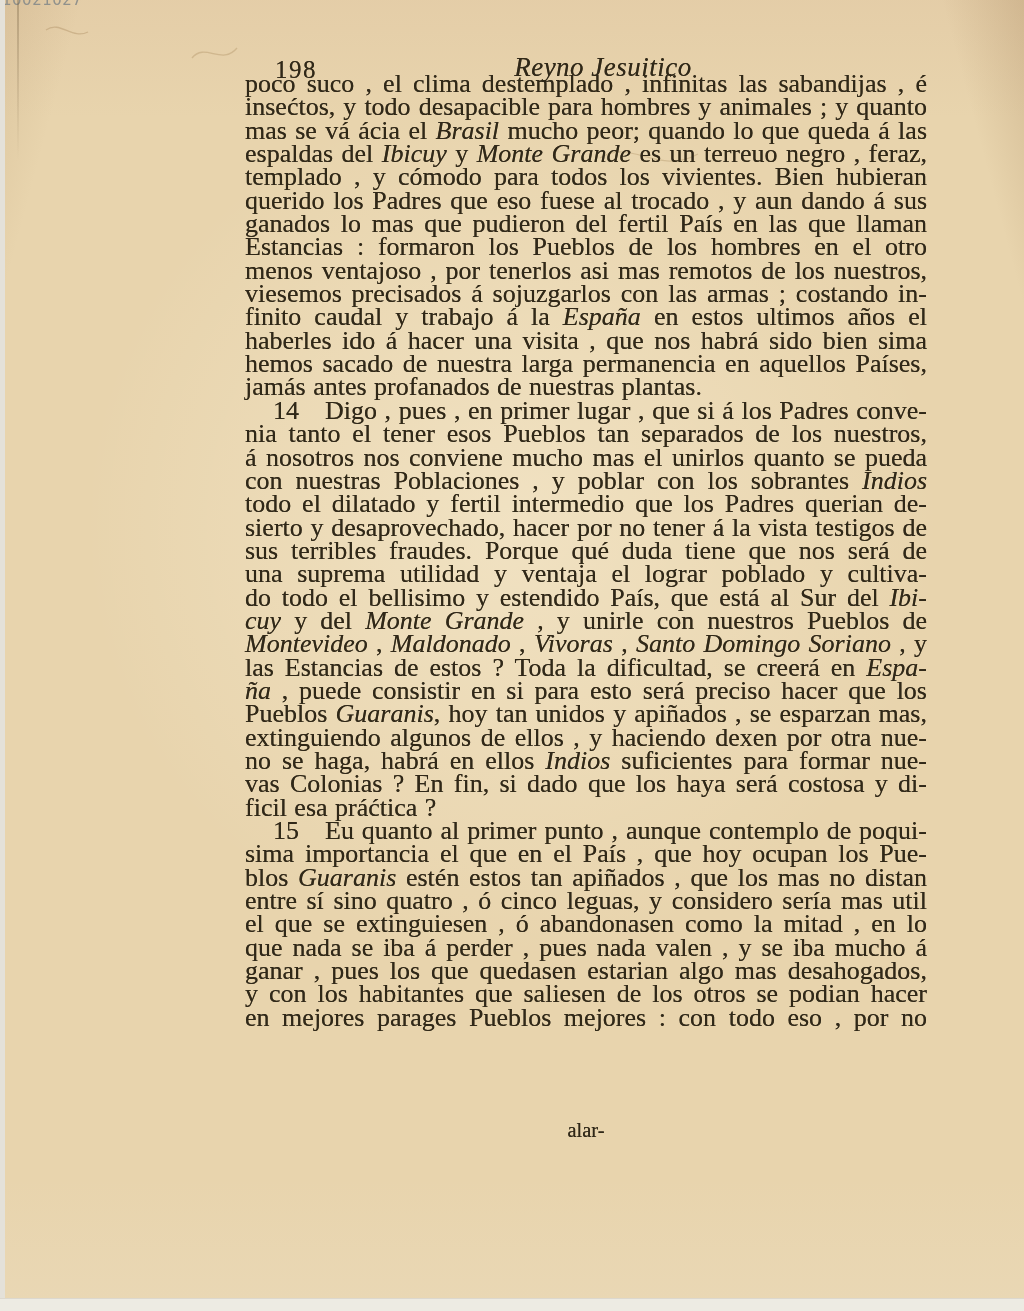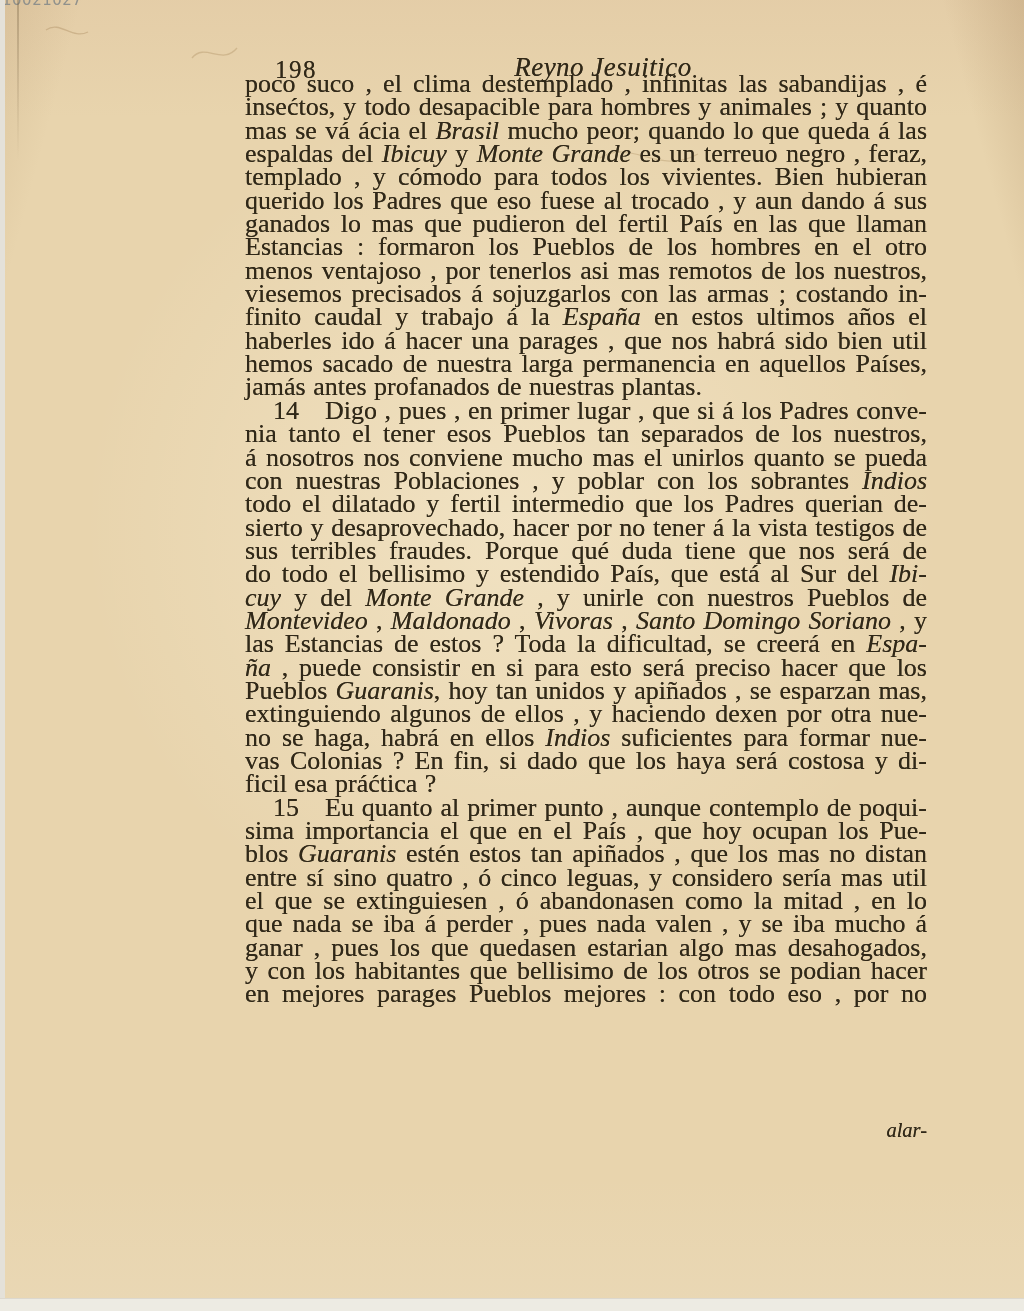--- a/index.html
+++ b/index.html
@@ -52,21 +52,21 @@
   .textblock{
     position:absolute;left:245px;top:72px;width:682px;
     font-size:26px;line-height:23.35px;
     word-spacing:1px;
   }
   .line{ text-align:justify; text-align-last:justify; white-space:normal; }
   .line.short{ text-align-last:left; }
   .line.indent{ text-indent:28px; }
   .catchword{
     position:absolute;left:245px;top:1119px;width:682px;
-    font-size:20.5px;text-align:right;font-style:italic;
+    font-size:20.5px;text-align:center;
   }
 </style>
 </head>
 <body>
 
 <div class="page">
 
   <div class="corner-id">10021027</div>
 
   <svg class="marks" width="1024" height="1311" viewBox="0 0 1024 1311">
@@ -85,48 +85,49 @@
       <div class="line">insećtos, y todo desapacible para hombres y animales ; y quanto</div>
       <div class="line">mas se vá ácia el <i>Brasil</i> mucho peor; quando lo que queda á las</div>
       <div class="line">espaldas del <i>Ibicuy</i> y <i>Monte Grande</i> es un terreuo negro , feraz,</div>
       <div class="line">templado , y cómodo para todos los vivientes. Bien hubieran</div>
       <div class="line">querido los Padres que eso fuese al trocado , y aun dando á sus</div>
       <div class="line">ganados lo mas que pudieron del fertil País en las que llaman</div>
       <div class="line">Estancias : formaron los Pueblos de los hombres en el otro</div>
       <div class="line">menos ventajoso , por tenerlos asi mas remotos de los nuestros,</div>
       <div class="line">viesemos precisados á sojuzgarlos con las armas ; costando in-</div>
       <div class="line">finito caudal y trabajo á la <i>España</i> en estos ultimos años el</div>
-      <div class="line">haberles ido á hacer una parages , que nos habrá sido bien util</div>
+      <div class="line">haberles ido á hacer una visita , que nos habrá sido bien sima</div>
       <div class="line">hemos sacado de nuestra larga permanencia en aquellos Países,</div>
       <div class="line short">jamás antes profanados de nuestras plantas.</div>
       <div class="line indent">14  Digo , pues , en primer lugar , que si á los Padres conve-</div>
       <div class="line">nia tanto el tener esos Pueblos tan separados de los nuestros,</div>
       <div class="line">á nosotros nos conviene mucho mas el unirlos quanto se pueda</div>
       <div class="line">con nuestras Poblaciones , y poblar con los sobrantes <i>Indios</i></div>
       <div class="line">todo el dilatado y fertil intermedio que los Padres querian de-</div>
       <div class="line">sierto y desaprovechado, hacer por no tener á la vista testigos de</div>
       <div class="line">sus terribles fraudes. Porque qué duda tiene que nos será de</div>
+      <div class="line">una suprema utilidad y ventaja el lograr poblado y cultiva-</div>
       <div class="line">do todo el bellisimo y estendido País, que está al Sur del <i>Ibi-</i></div>
       <div class="line"><i>cuy</i> y del <i>Monte Grande</i> , y unirle con nuestros Pueblos de</div>
       <div class="line"><i>Montevideo</i> , <i>Maldonado</i> , <i>Vivoras</i> , <i>Santo Domingo Soriano</i> , y</div>
       <div class="line">las Estancias de estos ? Toda la dificultad, se creerá en <i>Espa-</i></div>
       <div class="line"><i>ña</i> , puede consistir en si para esto será preciso hacer que los</div>
       <div class="line">Pueblos <i>Guaranis</i>, hoy tan unidos y apiñados , se esparzan mas,</div>
       <div class="line">extinguiendo algunos de ellos , y haciendo dexen por otra nue-</div>
       <div class="line">no se haga, habrá en ellos <i>Indios</i> suficientes para formar nue-</div>
       <div class="line">vas Colonias ? En fin, si dado que los haya será costosa y di-</div>
       <div class="line short">ficil esa práćtica ?</div>
       <div class="line indent">15  Eu quanto al primer punto , aunque contemplo de poqui-</div>
       <div class="line">sima importancia el que en el País , que hoy ocupan los Pue-</div>
       <div class="line">blos <i>Guaranis</i> estén estos tan apiñados , que los mas no distan</div>
       <div class="line">entre sí sino quatro , ó cinco leguas, y considero sería mas util</div>
       <div class="line">el que se extinguiesen , ó abandonasen como la mitad , en lo</div>
       <div class="line">que nada se iba á perder , pues nada valen , y se iba mucho á</div>
       <div class="line">ganar , pues los que quedasen estarian algo mas desahogados,</div>
-      <div class="line">y con los habitantes que bellisimo de los otros se podian hacer</div>
+      <div class="line">y con los habitantes que saliesen de los otros se podian hacer</div>
       <div class="line">en mejores parages Pueblos mejores : con todo eso , por no</div>
     </div>
 
   <div class="catchword ink">alar-</div>
 
   <div class="fold-line"></div>
   <div class="left-strip"></div>
   <div class="bottom-strip"></div>
 
 </div>

